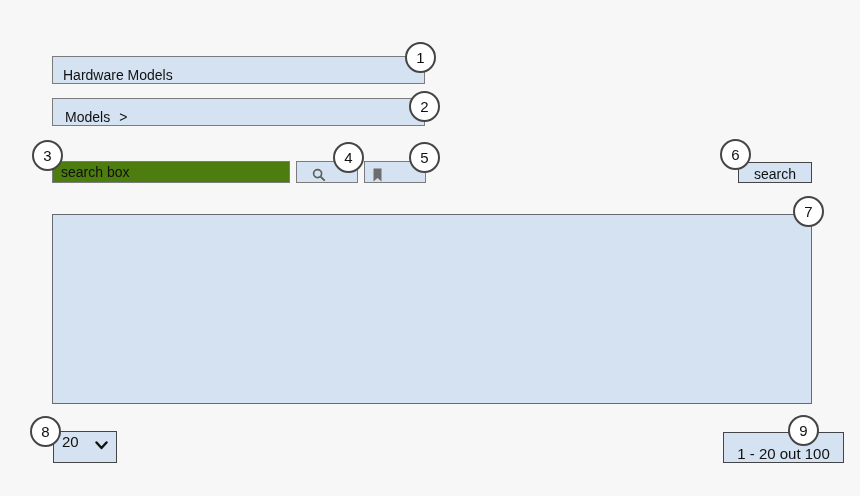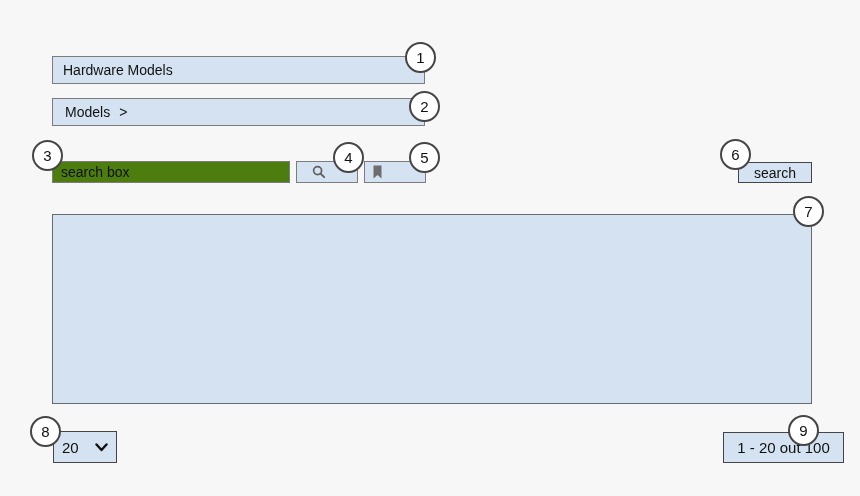--- a/index.html
+++ b/index.html
@@ -14,40 +14,40 @@
     height: 496px;
     background: #f7f7f7;
     overflow: hidden;
   }
   .box {
     position: absolute;
     box-sizing: border-box;
     background: #d4e2f1;
     border: 1.5px solid #7c7c7c;
     display: flex;
-    align-items: center;
+    align-items: flex-end;
     font-size: 14px;
     color: #111;
   }
   .title-bar      { left: 52px;  top: 56px;  width: 373px; height: 28px; padding-left: 10px; }
   .breadcrumb-bar { left: 52px;  top: 98px;  width: 373px; height: 28px; padding-left: 12px; }
   .breadcrumb-sep { margin-left: 9px; }
   .search-input {
     position: absolute; box-sizing: border-box;
     left: 52px; top: 161px; width: 238px; height: 22px;
     background: #4d7c0f; border: 1.5px solid #7c7c7c;
     font-family: "Liberation Sans", sans-serif;
     font-size: 14px; color: #111; padding: 0 0 0 8px; outline: none;
   }
   .search-btn   { left: 296px; top: 161px; width: 62px; height: 22px; padding-left: 15px; cursor: pointer; }
   .bookmark-btn { left: 364px; top: 161px; width: 62px; height: 22px; padding-left: 7px;  cursor: pointer; }
   .create-btn   { left: 738px; top: 162px; width: 74px; height: 21px; justify-content: center;
                   border-color: #454545; cursor: pointer; }
   .content-area { left: 52px;  top: 214px; width: 760px; height: 190px; border-color: #666b72; }
-  .page-size    { left: 53px;  top: 431px; width: 64px;  height: 32px; padding: 0 8px;
+  .page-size    { left: 53px;  top: 431px; width: 64px;  height: 32px; padding: 12px 8px;
                   justify-content: space-between; font-size: 15px; border-color: #454545; cursor: pointer; }
   .range-box    { left: 687px; top: 432px; width: 121px; height: 31px; justify-content: center;
                   font-size: 15px; border-color: #454545; margin-left: 36px; }
   .icon { display: inline-flex; align-items: center; line-height: 0; }
   .callout {
     position: absolute;
     width: 31px; height: 31px;
     box-sizing: border-box;
     border-radius: 50%;
     background: #ffffff;

